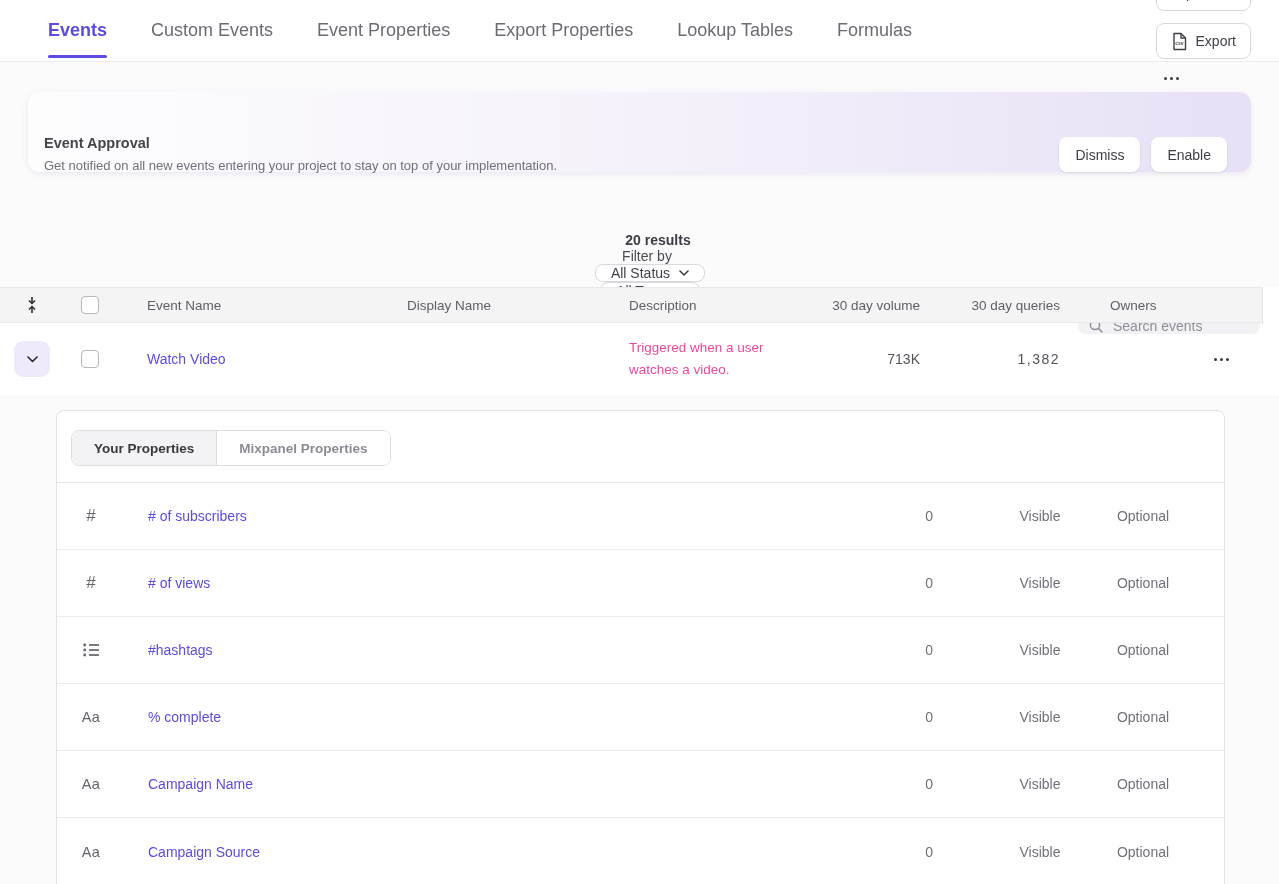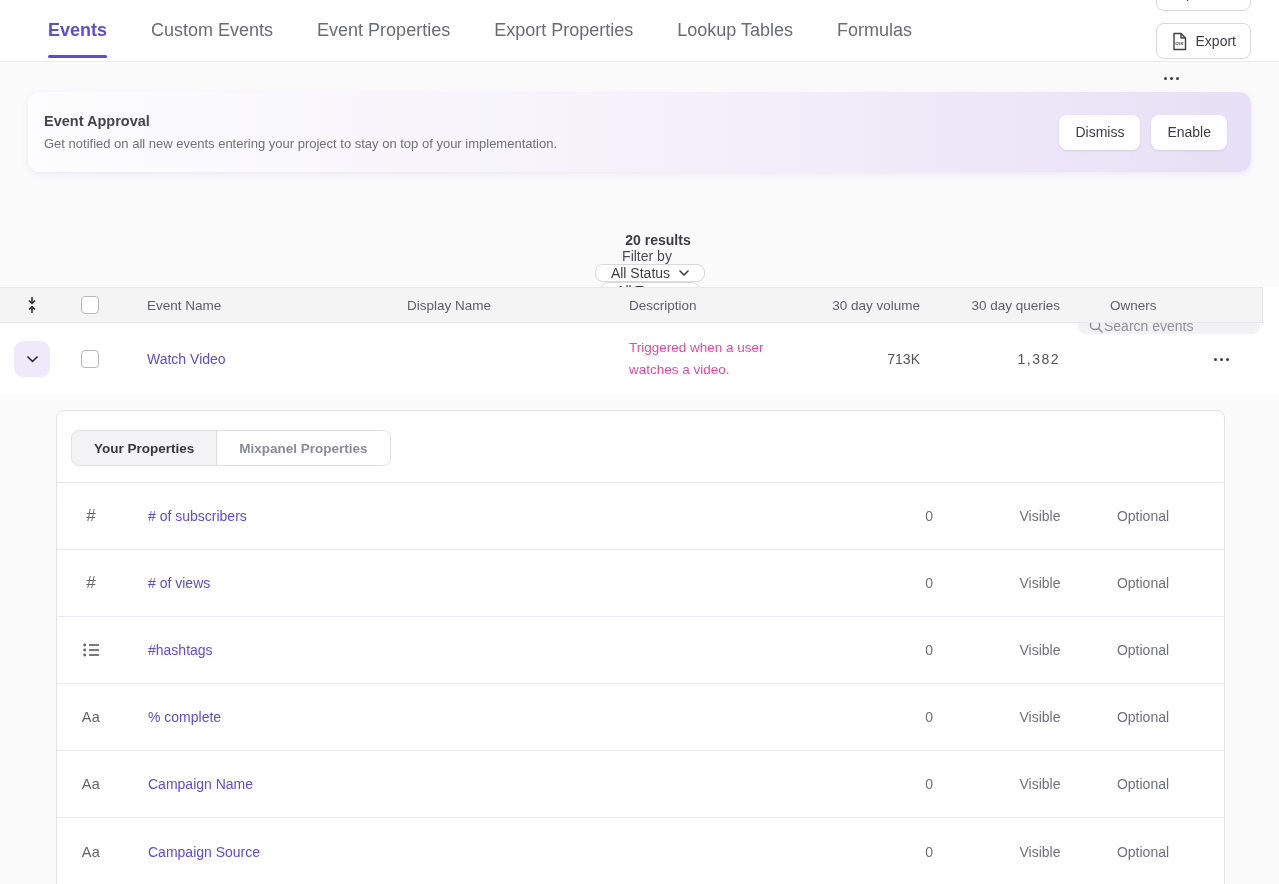--- a/index.html
+++ b/index.html
@@ -19,39 +19,39 @@
   .btn { height:36px; display:inline-flex; align-items:center; gap:8px;
     padding:0 14px; border:1px solid #d8d8dd; border-radius:8px; background:#fff;
     font-size:14px; font-weight:500; color:#3f3f47; cursor:pointer; }
   .dots { display:inline-flex; gap:3px; padding:6px 8px; cursor:pointer; }
   .dots i { width:3px; height:3px; border-radius:50%; background:#3c3c44; display:block; }
 
   
   .banner { margin:30px 28px 0 28px; height:80px; border-radius:12px;
     background:linear-gradient(90deg,#fdfdfe 0%,#f4f0fa 55%,#e7e0f6 100%);
     box-shadow:0 2px 6px rgba(90,70,150,0.10);
-    display:flex; align-items:center; padding:0 24px 0 16px; }
+    display:flex; align-items:flex-end; padding:0 24px 0 16px; }
   .banner-text { line-height:1; }
   .banner-title { font-size:14.5px; font-weight:700; color:#45454c; margin-bottom:9px; }
   .banner-sub { font-size:13px; color:#70707a; }
   .banner-actions { margin-left:auto; display:flex; gap:11px; }
   .banner-btn { height:35px; padding:0 16px; background:#fff; border:none; border-radius:8px;
     font-size:14px; font-weight:500; color:#3d3d45; box-shadow:0 1px 2px rgba(40,30,80,0.12);
     cursor:pointer; font-family:inherit; }
 
   
   .filter-row { margin:60px 19px 0 56px; height:36px; display:flex; align-items:center;flex-direction:column; }
   .results { font-size:14px; font-weight:700; color:#3c3c44; }
   .vdiv { width:1px; height:26px; background:#dcdce1; margin:0 21px 0 22px; }
   .filter-by { font-size:14px; font-weight:500; color:#4a4a52; margin-right:22px; }
   .dropdown { height:36px; display:inline-flex; align-items:center; gap:9px; padding:0 15px;
     border:1px solid #d8d8dd; border-radius:8px; background:#fff; font-size:14px;
     font-weight:500; color:#3f3f47; margin-right:16px; cursor:pointer; }
   .search { margin-left:auto; width:182px; height:35px; background:#f2f2f4; border-radius:8px;
-    display:flex; align-items:flex-end; padding:0 10px; gap:0; }
+    display:flex; align-items:flex-end; padding:0 10px; gap:9px; }
   .search input { border:none; outline:none; background:transparent; font-size:14px;
     color:#3c3c44; width:130px; font-family:inherit; }
   .search input::placeholder { color:#8f8f98; }
 
   
   .col-expand { width:64px; display:flex; justify-content:center; flex:none; }
   .col-check  { width:83px; flex:none; }
   .col-check .checkbox { margin-left:17px; }
   .col-name   { width:260px; flex:none; }
   .col-display{ width:222px; flex:none; }

